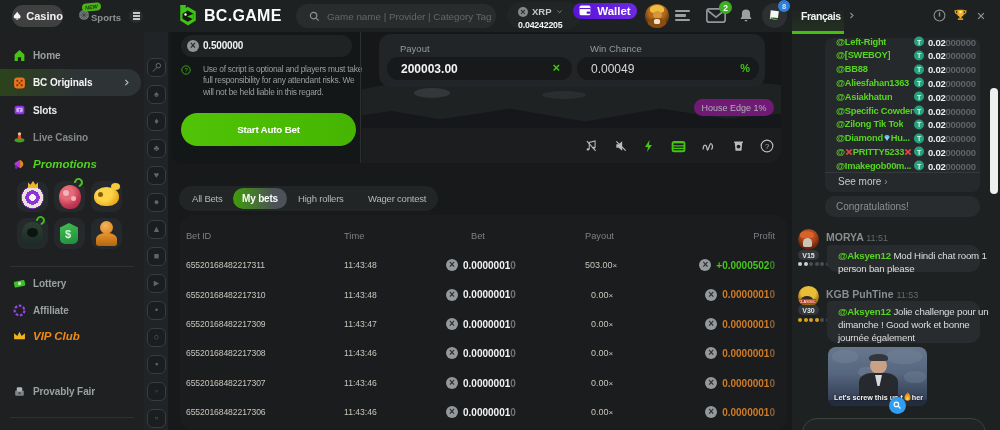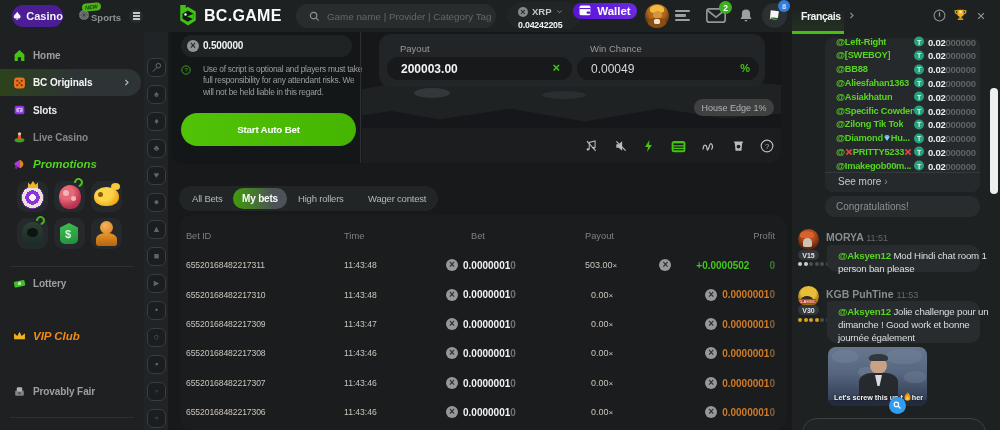--- a/index.html
+++ b/index.html
@@ -44,21 +44,21 @@
 .tiprow .amt em { color:#5f6467; font-style:normal; font-weight:bold; }
 .ticon { width:10px; height:10px; border-radius:50%; background:#26a17b; display:inline-block; margin-right:4px; position:relative; }
 .ticon::before { content:'T'; position:absolute; left:0; top:0; width:10px; height:10px; color:#d8f2e8; font-size:7px; font-weight:bold; font-style:normal; display:flex; align-items:center; justify-content:center; }
 .ldot { width:4px; height:4px; border-radius:50%; background:#4a4f52; display:inline-block; }
 </style>
 </head>
 <body>
 <div id="stage">
   <div id="header">
 
-    <div class="abs pill" style="left:12px;top:5px;width:51px;height:22px;background:#4c1d95;">
+    <div class="abs pill" style="left:12px;top:5px;width:51px;height:22px;background:#404040;">
       <svg width="12" height="12" viewBox="0 0 24 24" fill="#f2f3f4" style="margin-right:4px;">
           <path d="M12 2C9 7 4 9.5 4 13.5 4 16 6 18 8.5 18c1 0 2-.3 2.7-1-.3 1.6-1 2.8-2.2 4h6c-1.2-1.2-1.9-2.4-2.2-4 .7.7 1.7 1 2.7 1C18 18 20 16 20 13.5 20 9.5 15 7 12 2z"></path>
         </svg>
       <span style="font-size:11px;font-weight:bold;color:#f2f3f4;">Casino</span>
     </div>
 
     <svg class="abs" width="12" height="12" viewBox="0 0 24 24" style="left:78px;top:9px;">
         <circle cx="12" cy="12" r="10" fill="#74797c"></circle>
         <path d="M2 12h20M12 2v20M5 5c4 4 10 10 14 14M19 5C15 9 9 15 5 19" stroke="#3a3e40" stroke-width="1.3" fill="none"></path>
       </svg>
@@ -248,20 +248,28 @@
     <div class="side-item" style="top:238px;">
       <div class="side-ic">
           <svg width="14" height="13" viewBox="0 0 24 24">
             <rect x="2" y="7" width="20" height="11" rx="2" fill="#3fbf2a" transform="rotate(-12 12 12)"></rect>
             <circle cx="12" cy="12" r="3" fill="#bdf0a8" transform="rotate(-12 12 12)"></circle>
           </svg>
         </div>
       <span class="side-txt">Lottery</span>
     </div>
 
+    <div class="side-item" style="top:265px;">
+      <div class="side-ic">
+          <svg width="13" height="13" viewBox="0 0 24 24">
+            <circle cx="12" cy="12" r="9" fill="none" stroke="#9b44e8" stroke-width="4" stroke-dasharray="5 3"></circle>
+          </svg>
+        </div>
+      <span class="side-txt">Affiliate</span>
+    </div>
 
     <div class="side-item" style="top:291px;">
       <div class="side-ic">
           <svg width="14" height="12" viewBox="0 0 24 20">
             <path d="M2 16 L2 5 L8 10 L12 2 L16 10 L22 5 L22 16 Z" fill="#f2b41e"></path>
           </svg>
         </div>
       <span style="font-size:11.5px;color:#f28b13;font-weight:bold;font-style:italic;">VIP Club</span>
     </div>
 
@@ -334,21 +342,21 @@
       <div class="abs" style="left:8px;top:23px;width:185px;height:23px;border-radius:12px;background:#17191a;">
         <span class="abs" style="left:14px;top:5px;font-size:12px;font-weight:bold;color:#f2f3f4;">200003.00</span>
         <span class="abs" style="right:12px;top:3px;color:#45c412;font-size:13px;font-weight:bold;">×</span>
       </div>
       <div class="abs" style="left:198px;top:23px;width:182px;height:23px;border-radius:12px;background:#17191a;">
         <span class="abs" style="left:14px;top:5px;font-size:12px;color:#d7dadb;">0.00049</span>
         <span class="abs" style="right:9px;top:5px;color:#45c412;font-size:11px;font-weight:bold;">%</span>
       </div>
     </div>
 
-    <div class="abs" style="left:332px;top:67px;width:80px;height:17px;border-radius:9px;background:#404040;display:flex;align-items:center;justify-content:center;">
+    <div class="abs" style="left:332px;top:67px;width:80px;height:17px;border-radius:9px;background:#701a75;display:flex;align-items:center;justify-content:center;">
       <span style="font-size:9px;color:#aeb3b6;">House Edge 1%</span>
     </div>
 
     <div class="abs" style="left:222px;top:105px;width:190px;height:18px;display:flex;justify-content:space-between;align-items:center;">
       <svg width="14" height="14" viewBox="0 0 24 24">
           <path d="M9 17.5V6l10-2.5V15" stroke="#b9bdbe" stroke-width="1.8" fill="none"></path>
           <ellipse cx="6.8" cy="17.8" rx="2.4" ry="1.9" fill="#b9bdbe"></ellipse>
           <ellipse cx="16.8" cy="15.2" rx="2.4" ry="1.9" fill="#b9bdbe"></ellipse>
           <path d="M5 3.5l15 17" stroke="#b9bdbe" stroke-width="1.8"></path>
         </svg>
@@ -393,21 +401,21 @@
       <span class="abs" style="left:164px;top:50%;transform:translateY(-50%);color:#7d8286;font-size:9.3px;">Time</span>
       <span class="abs" style="left:291px;top:50%;transform:translateY(-50%);color:#7d8286;font-size:9.3px;">Bet</span>
       <span class="abs" style="left:405px;top:50%;transform:translateY(-50%);color:#7d8286;font-size:9.3px;">Payout</span>
       <span class="abs" style="right:12px;top:50%;transform:translateY(-50%);color:#7d8286;font-size:9.3px;">Profit</span>
     </div>
     <div class="trow" style="top:35.5px;">
       <span class="c-id">65520168482217311</span>
         <span class="c-time">11:43:48</span>
       <span class="c-bet"><span class="xrpic2"></span>0.0000001<span class="dim0">0</span></span>
       <span class="c-pay">503.00<span style="font-size:8px;">×</span></span>
-      <span class="c-prof" style="color:#43c71b;gap:20px;"><span class="xrpic2"></span>+0.0000502<span style="color:#3e7a2b;">0</span></span>
+      <span class="c-prof" style="color:#43c71b;"><span class="xrpic2"></span>+0.0000502<span style="color:#3e7a2b;">0</span></span>
     </div>
     <div class="trow" style="top:65px;">
       <span class="c-id">65520168482217310</span>
         <span class="c-time">11:43:48</span>
       <span class="c-bet"><span class="xrpic2"></span>0.0000001<span class="dim0">0</span></span>
       <span class="c-pay" style="left:411px;">0.00<span style="font-size:8px;">×</span></span>
       <span class="c-prof" style="color:#cf7b28;"><span class="xrpic2"></span>0.0000001<span style="color:#8a5f33;">0</span></span>
     </div>
     <div class="trow" style="top:94.5px;">
       <span class="c-id">65520168482217309</span>

